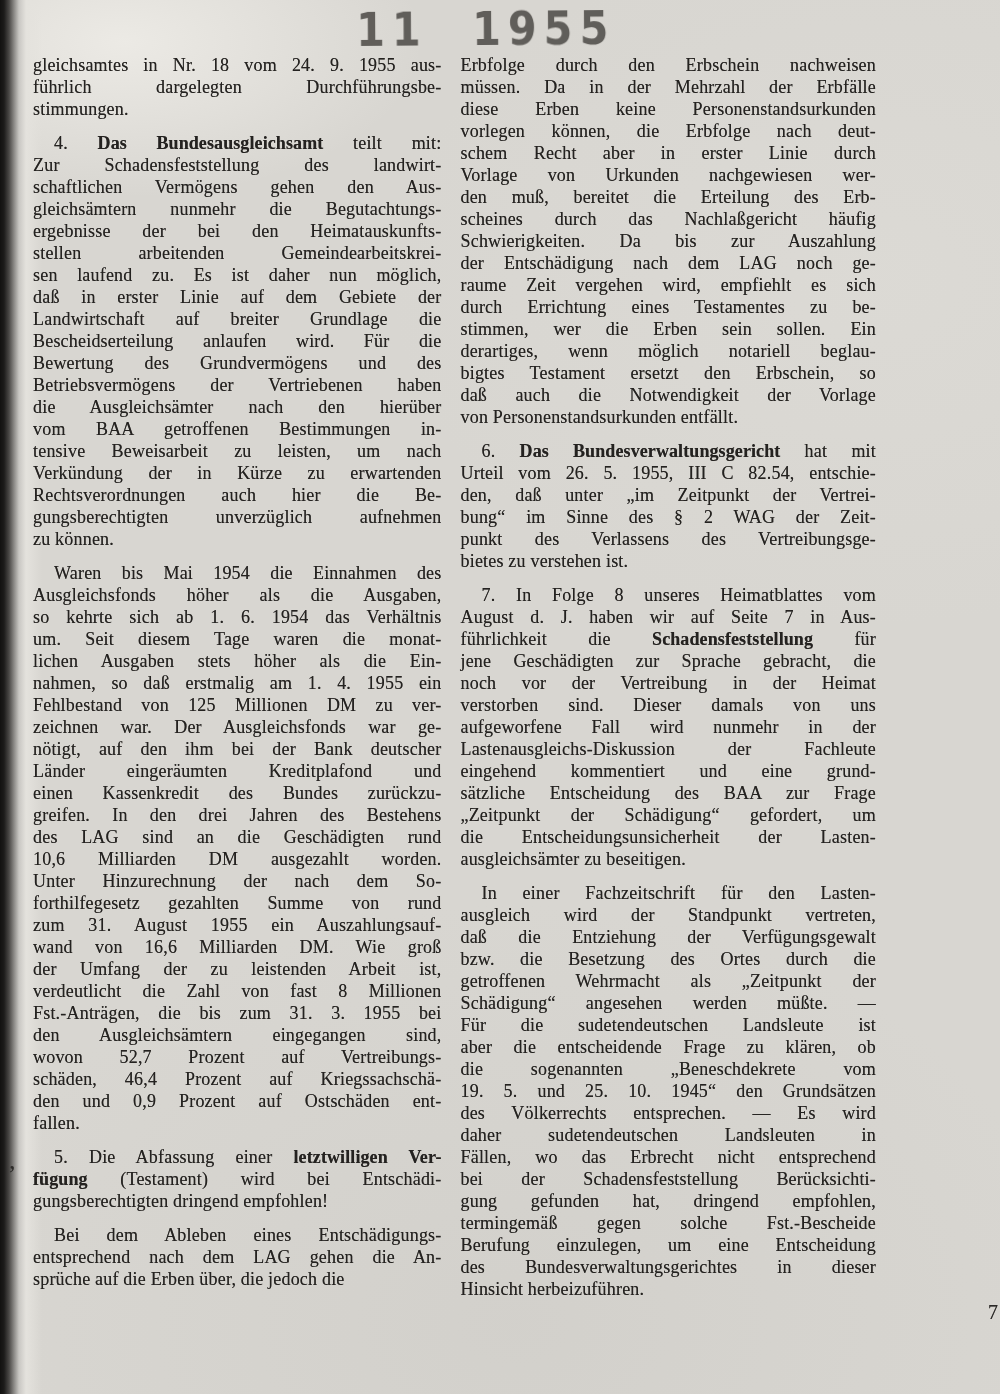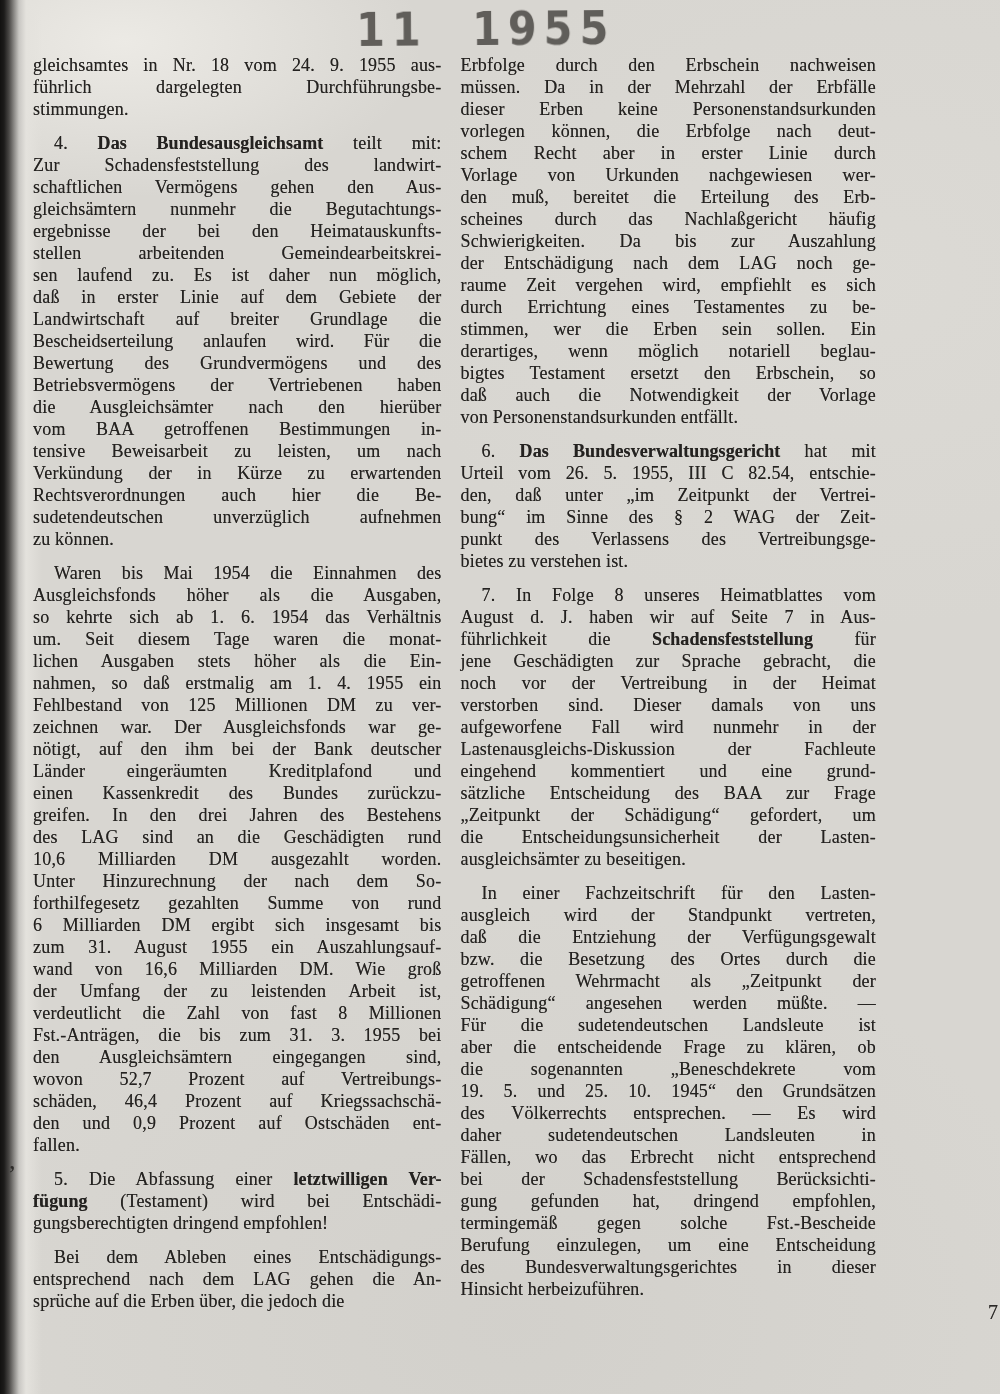--- a/index.html
+++ b/index.html
@@ -82,41 +82,40 @@
           <div class="line">daß in erster Linie auf dem Gebiete der</div>
           <div class="line">Landwirtschaft auf breiter Grundlage die</div>
           <div class="line">Bescheidserteilung anlaufen wird. Für die</div>
           <div class="line">Bewertung des Grundvermögens und des</div>
           <div class="line">Betriebsvermögens der Vertriebenen haben</div>
           <div class="line">die Ausgleichsämter nach den hierüber</div>
           <div class="line">vom BAA getroffenen Bestimmungen in-</div>
           <div class="line">tensive Beweisarbeit zu leisten, um nach</div>
           <div class="line">Verkündung der in Kürze zu erwartenden</div>
           <div class="line">Rechtsverordnungen auch hier die Be-</div>
-          <div class="line">sudetendeutschen unverzüglich aufnehmen</div>
+          <div class="line">gungsberechtigten unverzüglich aufnehmen</div>
           <div class="line">zu können.</div>
         </div>
         <div class="para indent">
           <div class="line">Waren bis Mai 1954 die Einnahmen des</div>
           <div class="line">Ausgleichsfonds höher als die Ausgaben,</div>
           <div class="line">so kehrte sich ab 1. 6. 1954 das Verhältnis</div>
           <div class="line">um. Seit diesem Tage waren die monat-</div>
           <div class="line">lichen Ausgaben stets höher als die Ein-</div>
           <div class="line">nahmen, so daß erstmalig am 1. 4. 1955 ein</div>
           <div class="line">Fehlbestand von 125 Millionen DM zu ver-</div>
           <div class="line">zeichnen war. Der Ausgleichsfonds war ge-</div>
           <div class="line">nötigt, auf den ihm bei der Bank deutscher</div>
           <div class="line">Länder eingeräumten Kreditplafond und</div>
           <div class="line">einen Kassenkredit des Bundes zurückzu-</div>
           <div class="line">greifen. In den drei Jahren des Bestehens</div>
           <div class="line">des LAG sind an die Geschädigten rund</div>
           <div class="line">10,6 Milliarden DM ausgezahlt worden.</div>
           <div class="line">Unter Hinzurechnung der nach dem So-</div>
           <div class="line">forthilfegesetz gezahlten Summe von rund</div>
-          <div class="line">6 Milliarden DM ergibt sich insgesamt bis</div>
           <div class="line">zum 31. August 1955 ein Auszahlungsauf-</div>
           <div class="line">wand von 16,6 Milliarden DM. Wie groß</div>
           <div class="line">der Umfang der zu leistenden Arbeit ist,</div>
           <div class="line">verdeutlicht die Zahl von fast 8 Millionen</div>
           <div class="line">Fst.-Anträgen, die bis zum 31. 3. 1955 bei</div>
           <div class="line">den Ausgleichsämtern eingegangen sind,</div>
           <div class="line">wovon 52,7 Prozent auf Vertreibungs-</div>
           <div class="line">schäden, 46,4 Prozent auf Kriegssachschä-</div>
           <div class="line">den und 0,9 Prozent auf Ostschäden ent-</div>
           <div class="line">fallen.</div>
@@ -129,21 +128,21 @@
         <div class="para indent">
           <div class="line">Bei dem Ableben eines Entschädigungs-</div>
           <div class="line">entsprechend nach dem LAG gehen die An-</div>
           <div class="line">sprüche auf die Erben über, die jedoch die</div>
         </div>
       </div>
     <div class="col right">
         <div class="para">
           <div class="line">Erbfolge durch den Erbschein nachweisen</div>
           <div class="line">müssen. Da in der Mehrzahl der Erbfälle</div>
-          <div class="line">dieser Erben keine Personenstandsurkunden</div>
+          <div class="line">diese Erben keine Personenstandsurkunden</div>
           <div class="line">vorlegen können, die Erbfolge nach deut-</div>
           <div class="line">schem Recht aber in erster Linie durch</div>
           <div class="line">Vorlage von Urkunden nachgewiesen wer-</div>
           <div class="line">den muß, bereitet die Erteilung des Erb-</div>
           <div class="line">scheines durch das Nachlaßgericht häufig</div>
           <div class="line">Schwierigkeiten.  Da bis zur Auszahlung</div>
           <div class="line">der Entschädigung nach dem LAG noch ge-</div>
           <div class="line">raume Zeit vergehen wird, empfiehlt es sich</div>
           <div class="line">durch Errichtung eines Testamentes zu be-</div>
           <div class="line">stimmen, wer die Erben sein sollen. Ein</div>

